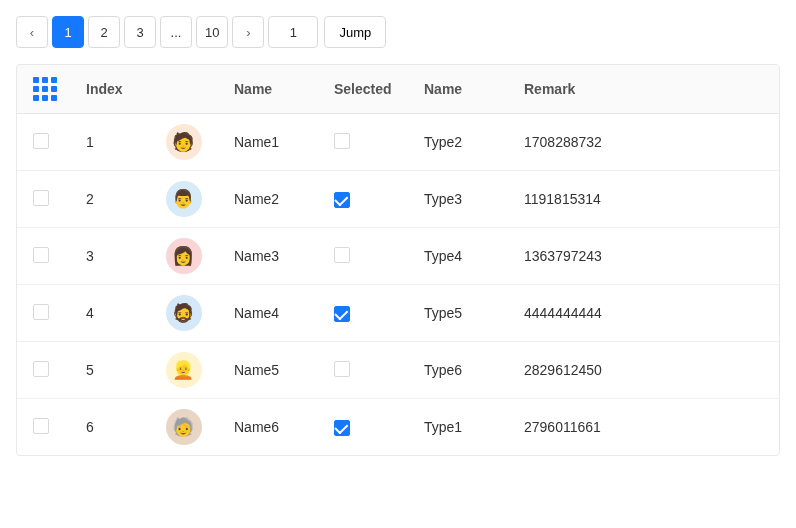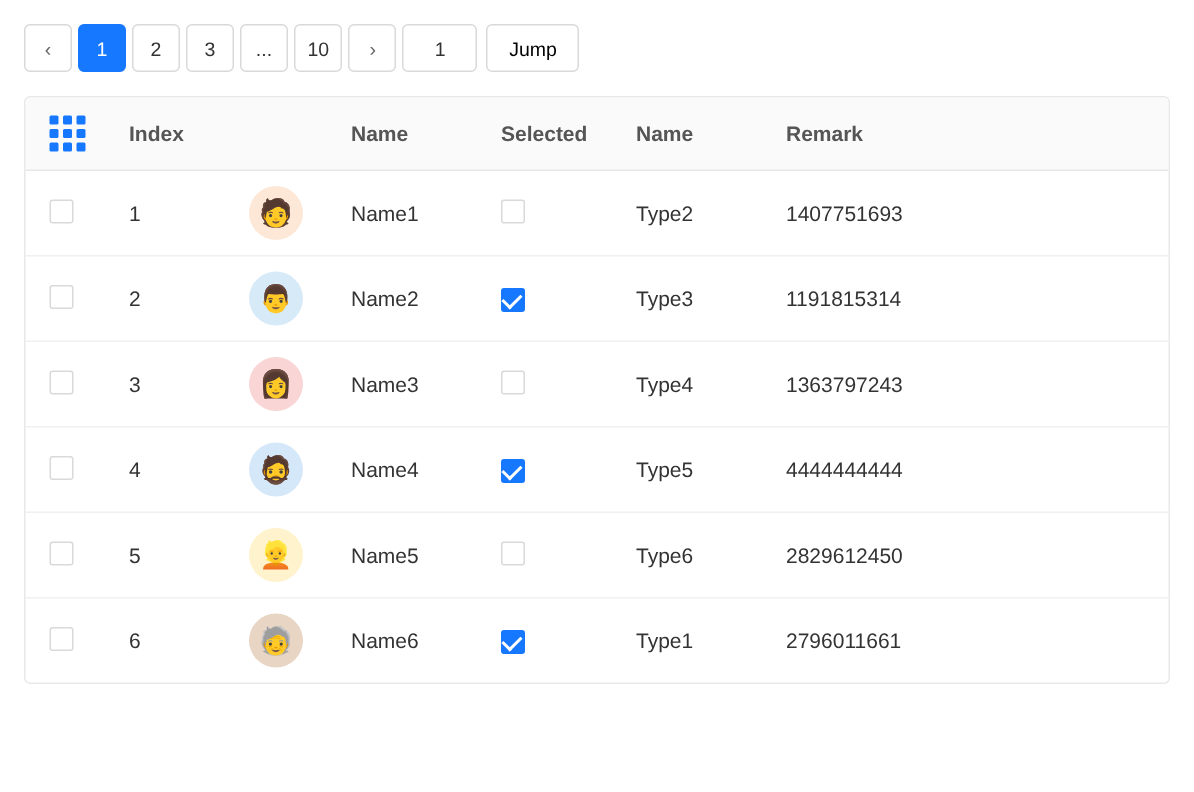--- a/index.html
+++ b/index.html
@@ -231,21 +231,21 @@
       <tbody id="table-body">
       <tr>
             <td class="col-grid"><div class="cb"></div></td>
             <td class="col-index">1</td>
             <td class="col-avatar">
               <div class="avatar avatar-1">🧑</div>
             </td>
             <td class="col-name">Name1</td>
             <td class="col-selected"><div class="cb"></div></td>
             <td class="col-type">Type2</td>
-            <td class="col-remark">1407751693</td>
+            <td class="col-remark">1708288732</td>
           </tr>
           <tr>
             <td class="col-grid"><div class="cb"></div></td>
             <td class="col-index">2</td>
             <td class="col-avatar">
               <div class="avatar avatar-2">👨</div>
             </td>
             <td class="col-name">Name2</td>
             <td class="col-selected"><div class="cb checked"></div></td>
             <td class="col-type">Type3</td>

